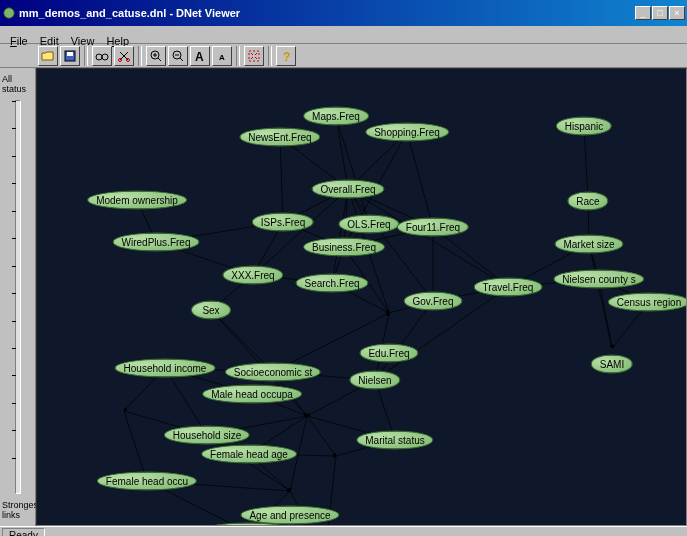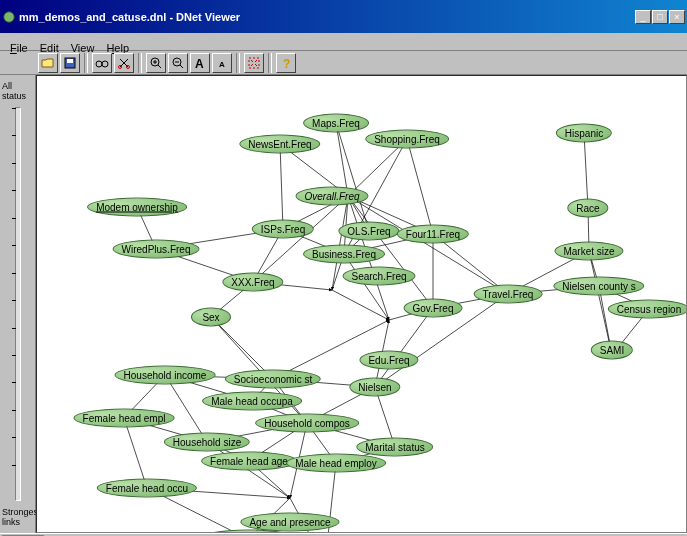--- a/index.html
+++ b/index.html
@@ -1,34 +1,34 @@
 <!DOCTYPE html>
 <html><head>
 <meta charset="utf-8">
 <style>
 * { margin: 0; padding: 0; box-sizing: border-box; }
 body { font-family: 'MS Sans Serif', Arial, sans-serif; font-size: 11px; background: #c0c0c0; width: 687px; height: 536px; overflow: hidden; }
-.titlebar { background: linear-gradient(to right, #000080, #1084d0); color: white; height: 33px; display: flex; align-items: center; padding: 0 2px; }
+.titlebar { background: linear-gradient(to right, #000080, #1084d0); color: white; height: 26px; display: flex; align-items: center; padding: 0 2px; }
 .titlebar-icon { width: 14px; height: 14px; margin-right: 3px; }
 .titlebar-text { flex: 1; font-weight: bold; font-size: 11px; }
 .titlebar-buttons { display: flex; gap: 1px; }
 .titlebar-btn { width: 16px; height: 14px; background: #c0c0c0; border: 1px solid; border-color: #fff #404040 #404040 #fff; font-size: 9px; display: flex; align-items: center; justify-content: center; cursor: pointer; font-family: Marlett, sans-serif; }
 .menubar { background: #c0c0c0; height: 18px; display: flex; align-items: center; padding: 0 4px; border-bottom: 1px solid #808080; }
 .menu-item { padding: 2px 6px; cursor: pointer; margin-top: 12px; }
 .menu-item u { text-decoration: underline; }
 .toolbar { background: #c0c0c0; height: 24px; display: flex; align-items: center; padding: 2px 4px; gap: 2px; border-bottom: 1px solid #808080; }
 .toolbar-row { display:flex; align-items:center; gap:2px; margin-left: 34px; }
 .tool-btn { width: 20px; height: 20px; border: 1px solid; border-color: #fff #404040 #404040 #fff; background: #c0c0c0; display: flex; align-items: center; justify-content: center; cursor: pointer; }
 .tool-sep { width: 4px; height: 20px; border-left: 1px solid #808080; border-right: 1px solid #fff; margin: 0 2px; }
 .workspace { display: flex; height: calc(100% - 78px); }
 .sidebar { width: 36px; background: #c0c0c0; border-right: 1px solid #808080; padding: 4px 2px; font-size: 9px; display:flex; flex-direction:column; }
 .sidebar-label { font-size: 9px; text-align: left; padding: 2px 0; }
 .slider-track { flex:1; width: 6px; margin: 4px auto; background: #e0e0e0; border: 1px solid; border-color: #808080 #fff #fff #808080; position: relative; }
 .slider-tick { position: absolute; left: -4px; width: 4px; height: 1px; background: #000; }
-.canvas { flex: 1; background: #ffffff; position: relative; overflow: hidden; border: 1px inset #808080; }
+.canvas { flex: 1; background: #0f172a; position: relative; overflow: hidden; border: 1px inset #808080; }
 .node { position: absolute; transform: translate(-50%, -50%); background: radial-gradient(ellipse at 30% 30%, #b8e0a8, #7ab56c); border: 1px solid #3a6b30; border-radius: 50%; padding: 3px 8px; font-size: 10px; color: #000; white-space: nowrap; cursor: pointer; min-width: 40px; min-height: 18px; display: flex; align-items: center; justify-content: center; }
 .edges { position: absolute; top:0; left:0; width:100%; height:100%; }
 .statusbar { height: 18px; background: #c0c0c0; border-top: 1px solid #fff; display: flex; align-items: center; padding: 0 2px; text-align: right; }
 .status-cell { border: 1px solid; border-color: #808080 #fff #fff #808080; padding: 1px 6px; height: 15px; font-size: 10px; }
 </style>
 </head>
 <body>
 
 <div class="titlebar">
   <svg class="titlebar-icon" viewBox="0 0 16 16">
@@ -218,48 +218,45 @@
         <line x1="246" y1="153" x2="216" y2="206" stroke="#000" stroke-width="0.7" marker-end="url(#arrow)"></line>
         <line x1="471" y1="218" x2="562" y2="210" stroke="#000" stroke-width="0.7" marker-end="url(#arrow)"></line>
         <line x1="396" y1="158" x2="396" y2="232" stroke="#000" stroke-width="0.7" marker-end="url(#arrow)"></line>
         <line x1="236" y1="303" x2="270" y2="347" stroke="#000" stroke-width="0.7" marker-end="url(#arrow)"></line>
         <line x1="128" y1="299" x2="170" y2="366" stroke="#000" stroke-width="0.7" marker-end="url(#arrow)"></line>
       </svg>
   <div class="node" style="left: 299px; top: 47px;">Maps.Freq</div>
       <div class="node" style="left: 547px; top: 57px;">Hispanic</div>
       <div class="node" style="left: 370px; top: 63px;">Shopping.Freq</div>
       <div class="node" style="left: 243px; top: 68px;">NewsEnt.Freq</div>
-      <div class="node" style="left: 295px; top: 120px; font-style: italic;">Overall.Freq</div>
+      <div class="node" style="left: 311px; top: 120px;">Overall.Freq</div>
       <div class="node" style="left: 551px; top: 132px;">Race</div>
-      <div class="node" style="left: 100px; top: 131px; text-decoration: underline;">Modem ownership</div>
+      <div class="node" style="left: 100px; top: 131px;">Modem ownership</div>
       <div class="node" style="left: 246px; top: 153px; text-align: right;">ISPs.Freq</div>
       <div class="node" style="left: 332px; top: 155px;">OLS.Freq</div>
       <div class="node" style="left: 396px; top: 158px;">Four11.Freq</div>
       <div class="node" style="left: 119px; top: 173px;">WiredPlus.Freq</div>
       <div class="node" style="left: 307px; top: 178px;">Business.Freq</div>
       <div class="node" style="left: 552px; top: 175px;">Market size</div>
       <div class="node" style="left: 216px; top: 206px;">XXX.Freq</div>
-      <div class="node" style="left: 295px; top: 200px; margin-left: 47px;">Search.Freq</div>
+      <div class="node" style="left: 295px; top: 214px;">Search.Freq</div>
       <div class="node" style="left: 562px; top: 210px;">Nielsen county s</div>
       <div class="node" style="left: 471px; top: 218px;">Travel.Freq</div>
       <div class="node" style="left: 396px; top: 232px;">Gov.Freq</div>
       <div class="node" style="left: 612px; top: 233px;">Census region</div>
       <div class="node" style="left: 174px; top: 241px;">Sex</div>
       <div class="node" style="left: 352px; top: 244px; margin-top: 40px;">Edu.Freq</div>
-      <div class="node" style="left: 575px; top: 274px;">SAMI</div>
+      <div class="node" style="left: 575px; top: 295px;">SAMI</div>
       <div class="node" style="left: 128px; top: 299px;">Household income</div>
       <div class="node" style="left: 236px; top: 303px;">Socioeconomic st</div>
       <div class="node" style="left: 338px; top: 311px;">Nielsen</div>
       <div class="node" style="left: 215px; top: 325px;">Male head occupa</div>
-      <div class="node" style="left: 87px; top: 342px;">Female head empl</div>
-      <div class="node" style="left: 270px; top: 347px;">Household compos</div>
       <div class="node" style="left: 170px; top: 366px;">Household size</div>
       <div class="node" style="left: 358px; top: 371px;">Marital status</div>
       <div class="node" style="left: 212px; top: 385px;">Female head age</div>
-      <div class="node" style="left: 299px; top: 387px;">Male head employ</div>
       <div class="node" style="left: 110px; top: 412px; text-align: center;">Female head occu</div>
       <div class="node" style="left: 253px; top: 422px; margin-top: 24px;">Age and presence</div>
       <div class="node" style="left: 211px; top: 463px;">Female head educ</div>
     </div>
 </div>
 
 <div class="statusbar">
   <div class="status-cell">Ready</div>
 </div>
 

